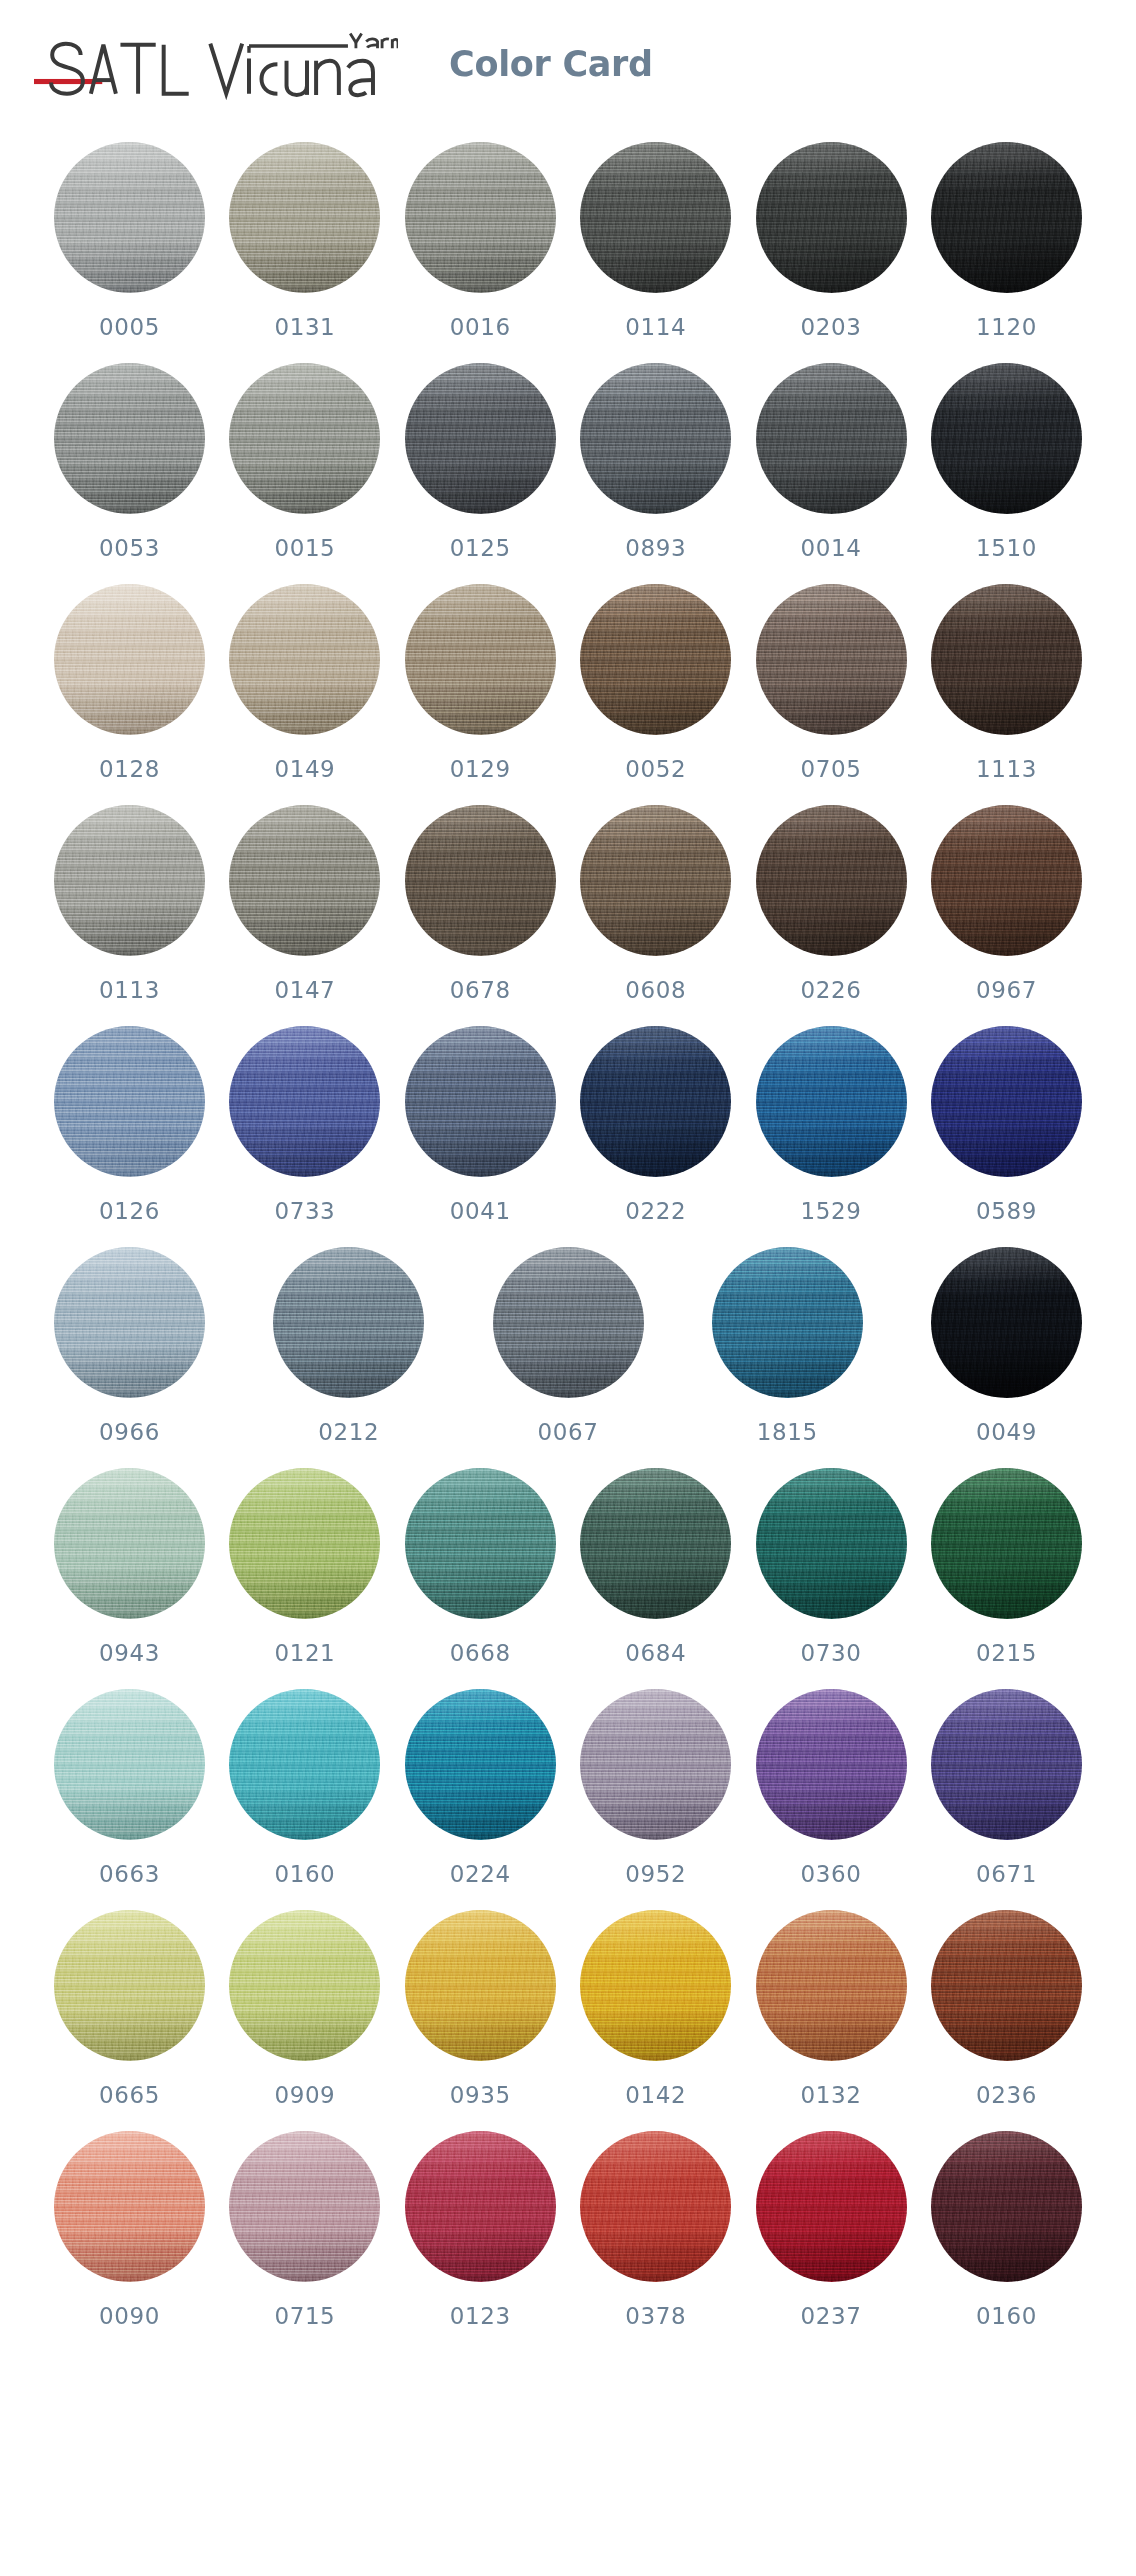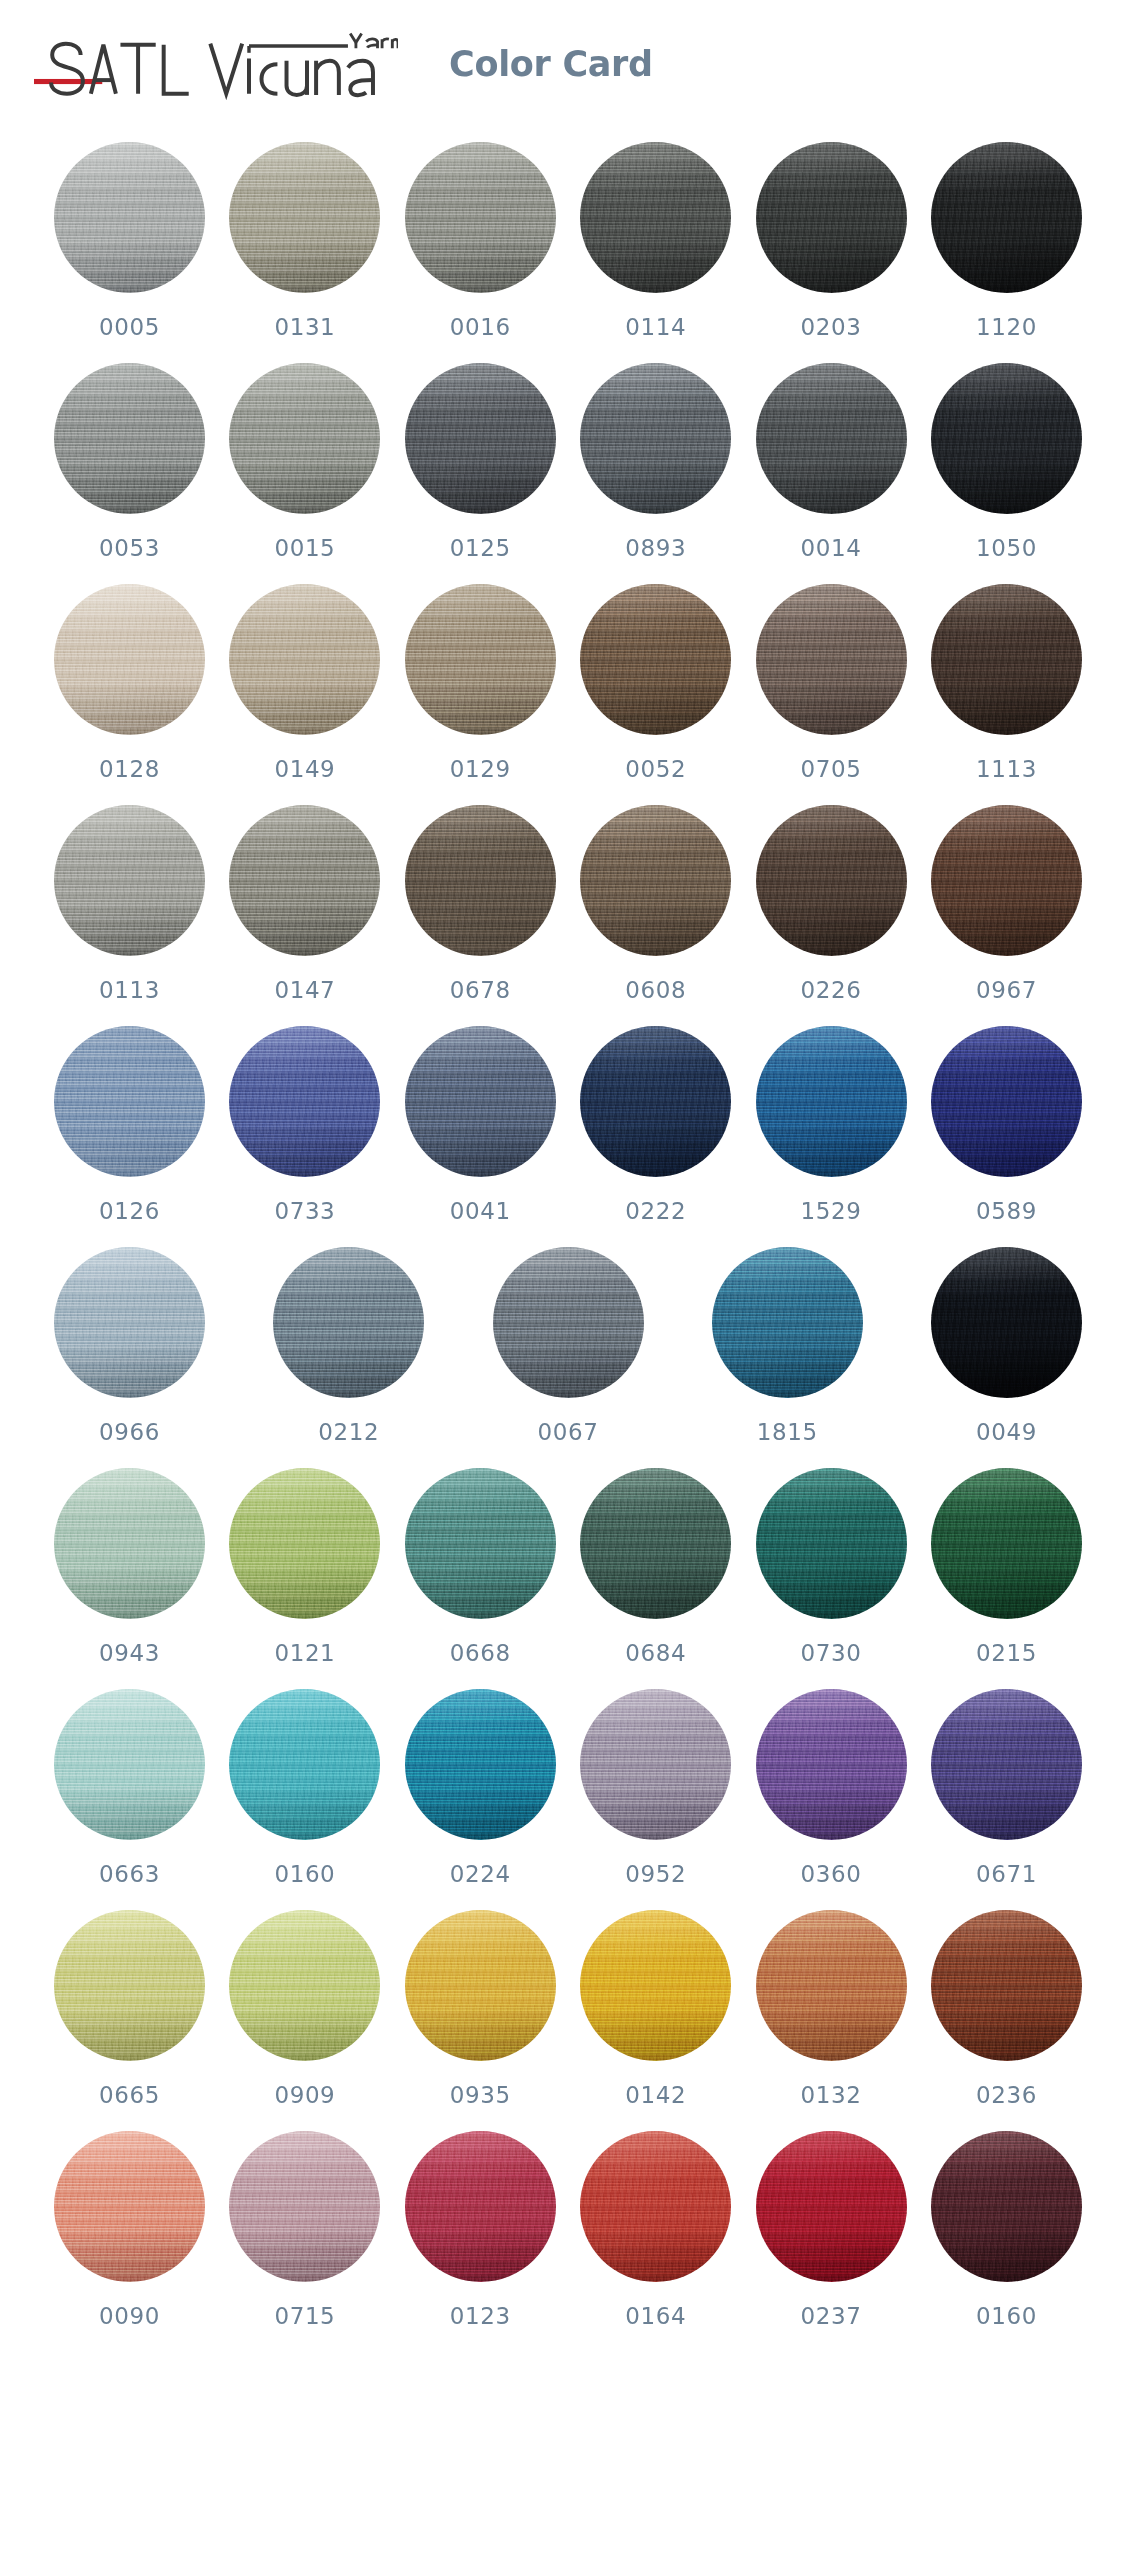--- a/index.html
+++ b/index.html
@@ -245,21 +245,21 @@
       <div class="cell">
         <div class="swatch" style="background: linear-gradient(178deg, rgb(109, 113, 116) 0%, rgb(74, 78, 80) 34%, rgb(74, 78, 80) 62%, rgb(44, 47, 49) 100%) rgb(74, 78, 80);">
           <div class="swatch-sheen"></div>
         </div>
         <div class="code">0014</div>
       </div>
       <div class="cell">
         <div class="swatch" style="background: linear-gradient(178deg, rgb(61, 64, 69) 0%, rgb(31, 34, 38) 34%, rgb(31, 34, 38) 62%, rgb(13, 15, 17) 100%) rgb(31, 34, 38);">
           <div class="swatch-sheen"></div>
         </div>
-        <div class="code">1050</div>
+        <div class="code">1510</div>
       </div>
     </div>
     <div class="row">
       <div class="cell">
         <div class="swatch" style="background: linear-gradient(178deg, rgb(228, 219, 207) 0%, rgb(207, 195, 179) 34%, rgb(207, 195, 179) 62%, rgb(171, 157, 139) 100%) rgb(207, 195, 179);">
           <div class="swatch-sheen"></div>
         </div>
         <div class="code">0128</div>
       </div>
       <div class="cell">
@@ -531,21 +531,21 @@
       <div class="cell">
         <div class="swatch" style="background: linear-gradient(178deg, rgb(194, 78, 100) 0%, rgb(168, 50, 73) 34%, rgb(168, 50, 73) 62%, rgb(130, 30, 51) 100%) rgb(168, 50, 73);">
           <div class="swatch-sheen"></div>
         </div>
         <div class="code">0123</div>
       </div>
       <div class="cell">
         <div class="swatch" style="background: linear-gradient(178deg, rgb(207, 92, 80) 0%, rgb(185, 60, 51) 34%, rgb(185, 60, 51) 62%, rgb(145, 38, 31) 100%) rgb(185, 60, 51);">
           <div class="swatch-sheen"></div>
         </div>
-        <div class="code">0164</div>
+        <div class="code">0378</div>
       </div>
       <div class="cell">
         <div class="swatch" style="background: linear-gradient(178deg, rgb(190, 48, 65) 0%, rgb(162, 24, 42) 34%, rgb(162, 24, 42) 62%, rgb(123, 10, 25) 100%) rgb(162, 24, 42);">
           <div class="swatch-sheen"></div>
         </div>
         <div class="code">0237</div>
       </div>
       <div class="cell">
         <div class="swatch" style="background: linear-gradient(178deg, rgb(104, 52, 60) 0%, rgb(74, 33, 40) 34%, rgb(74, 33, 40) 62%, rgb(46, 17, 22) 100%) rgb(74, 33, 40);">
           <div class="swatch-sheen"></div>

